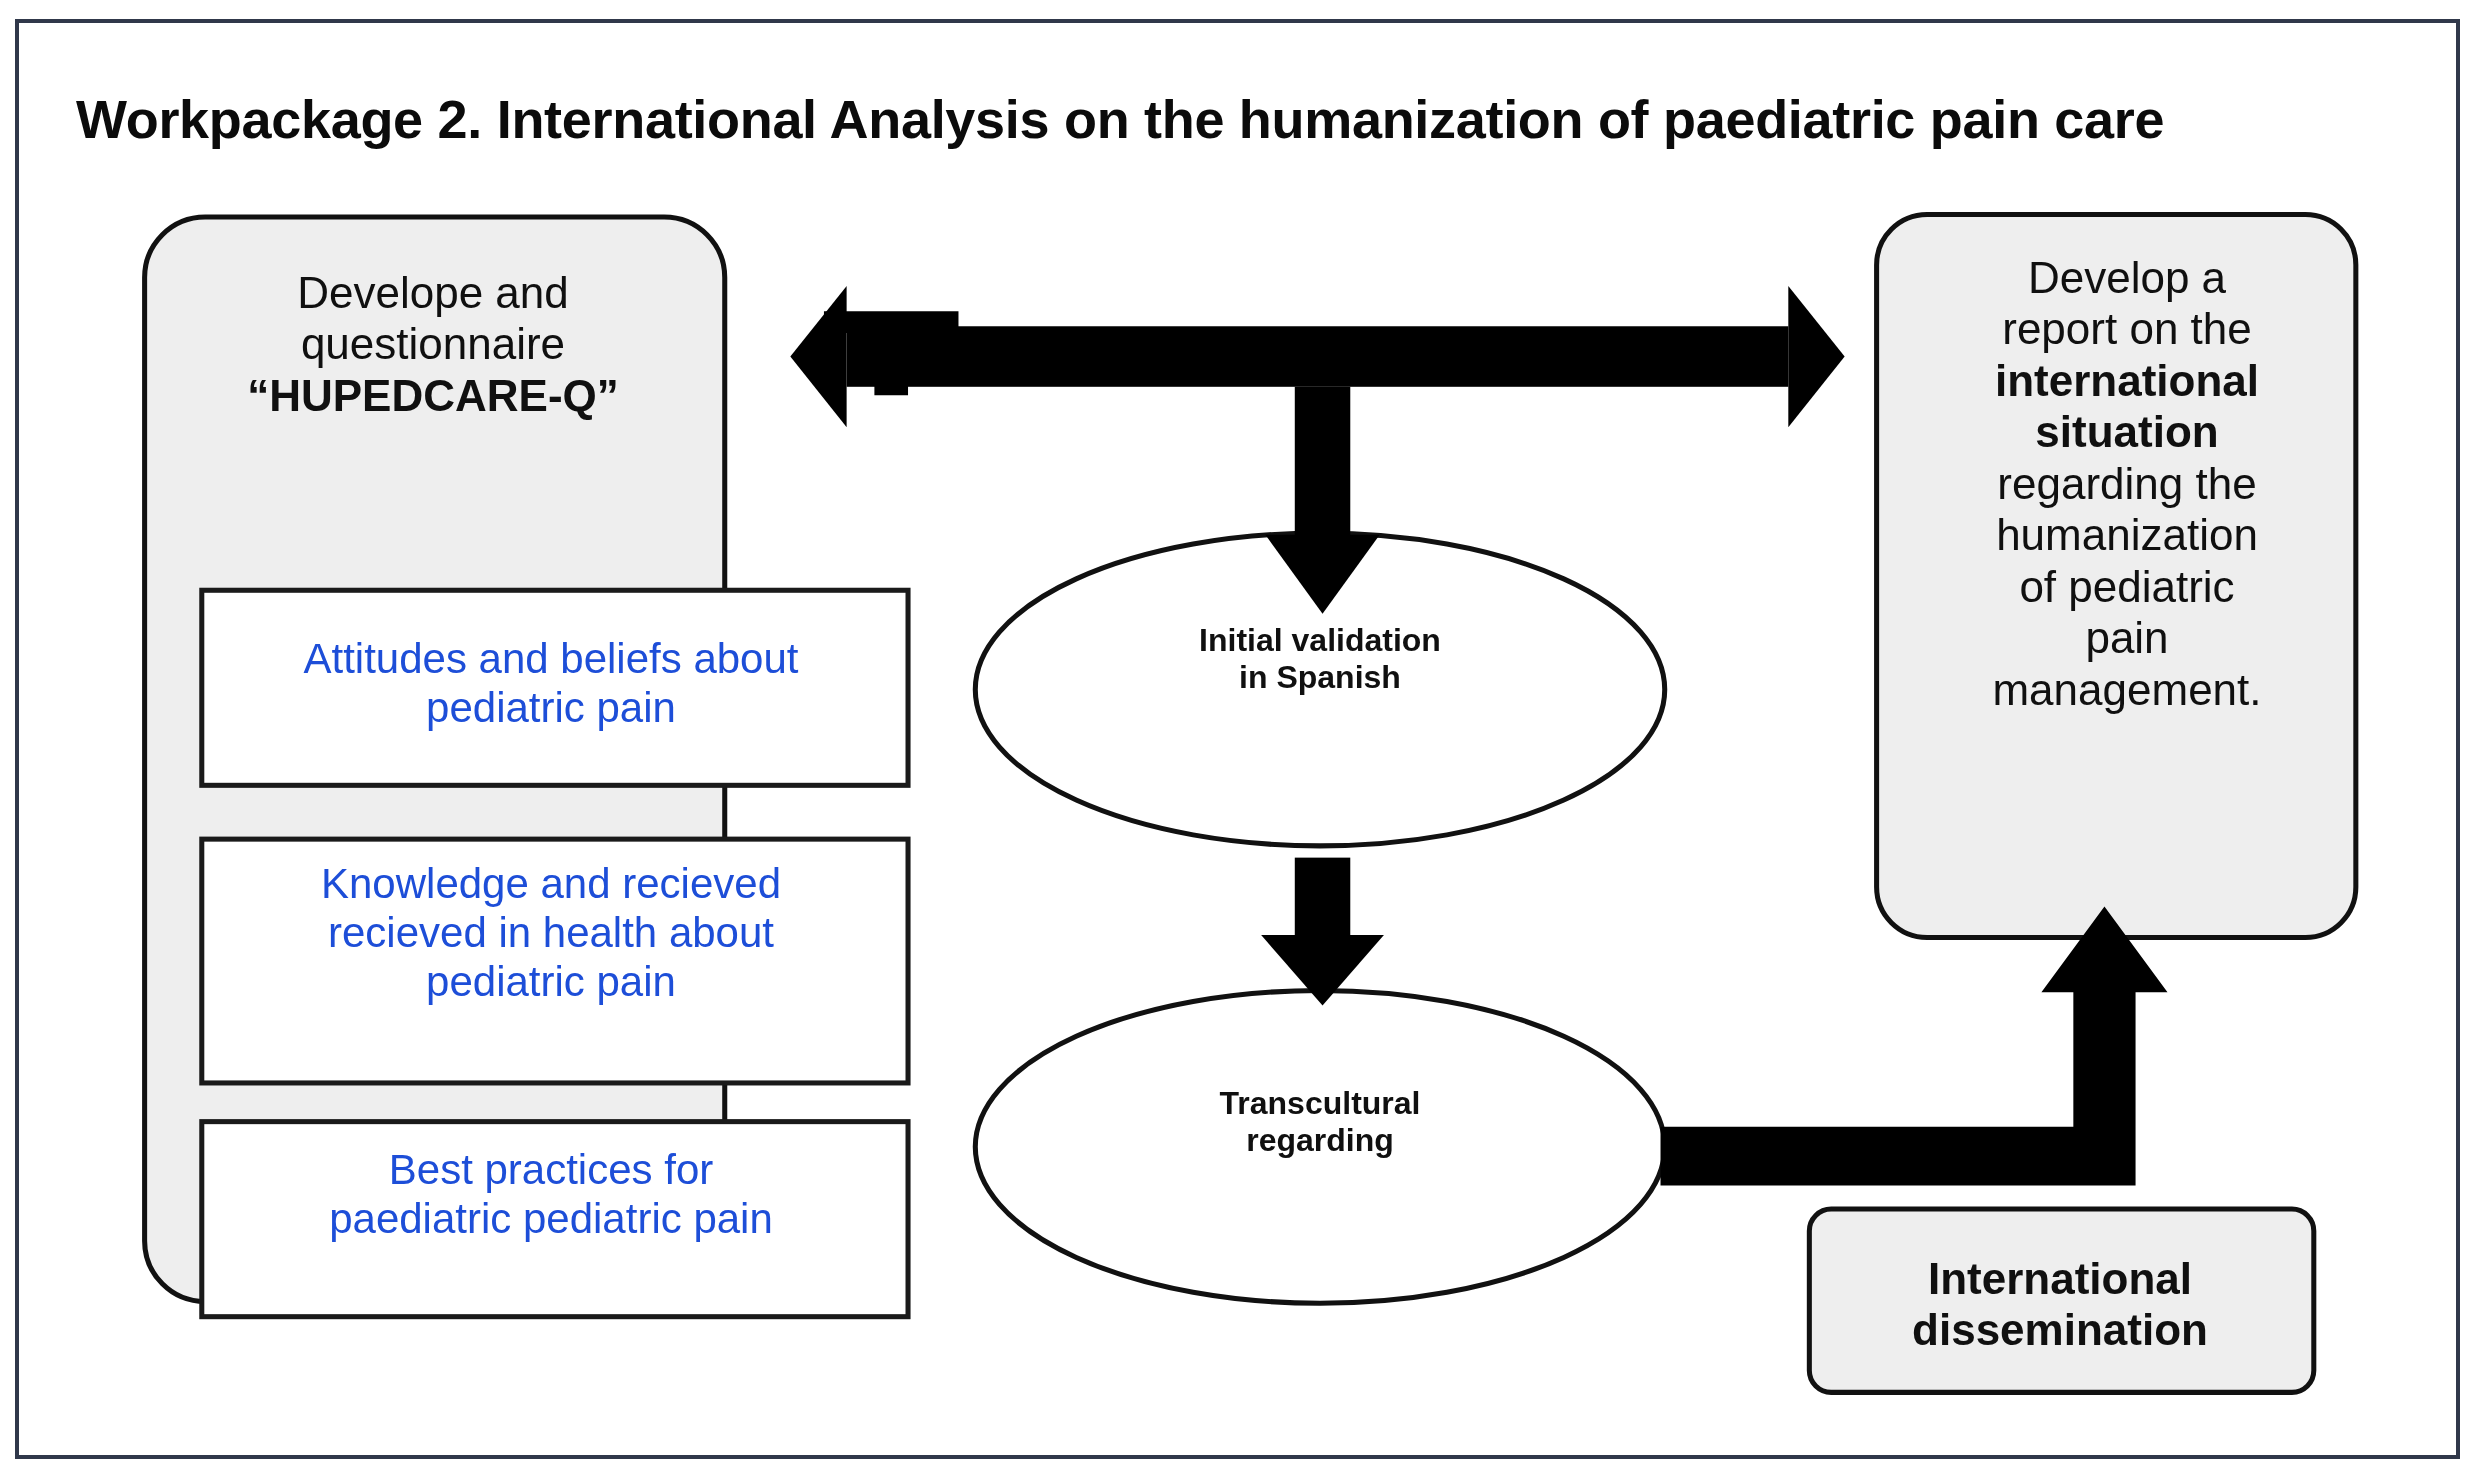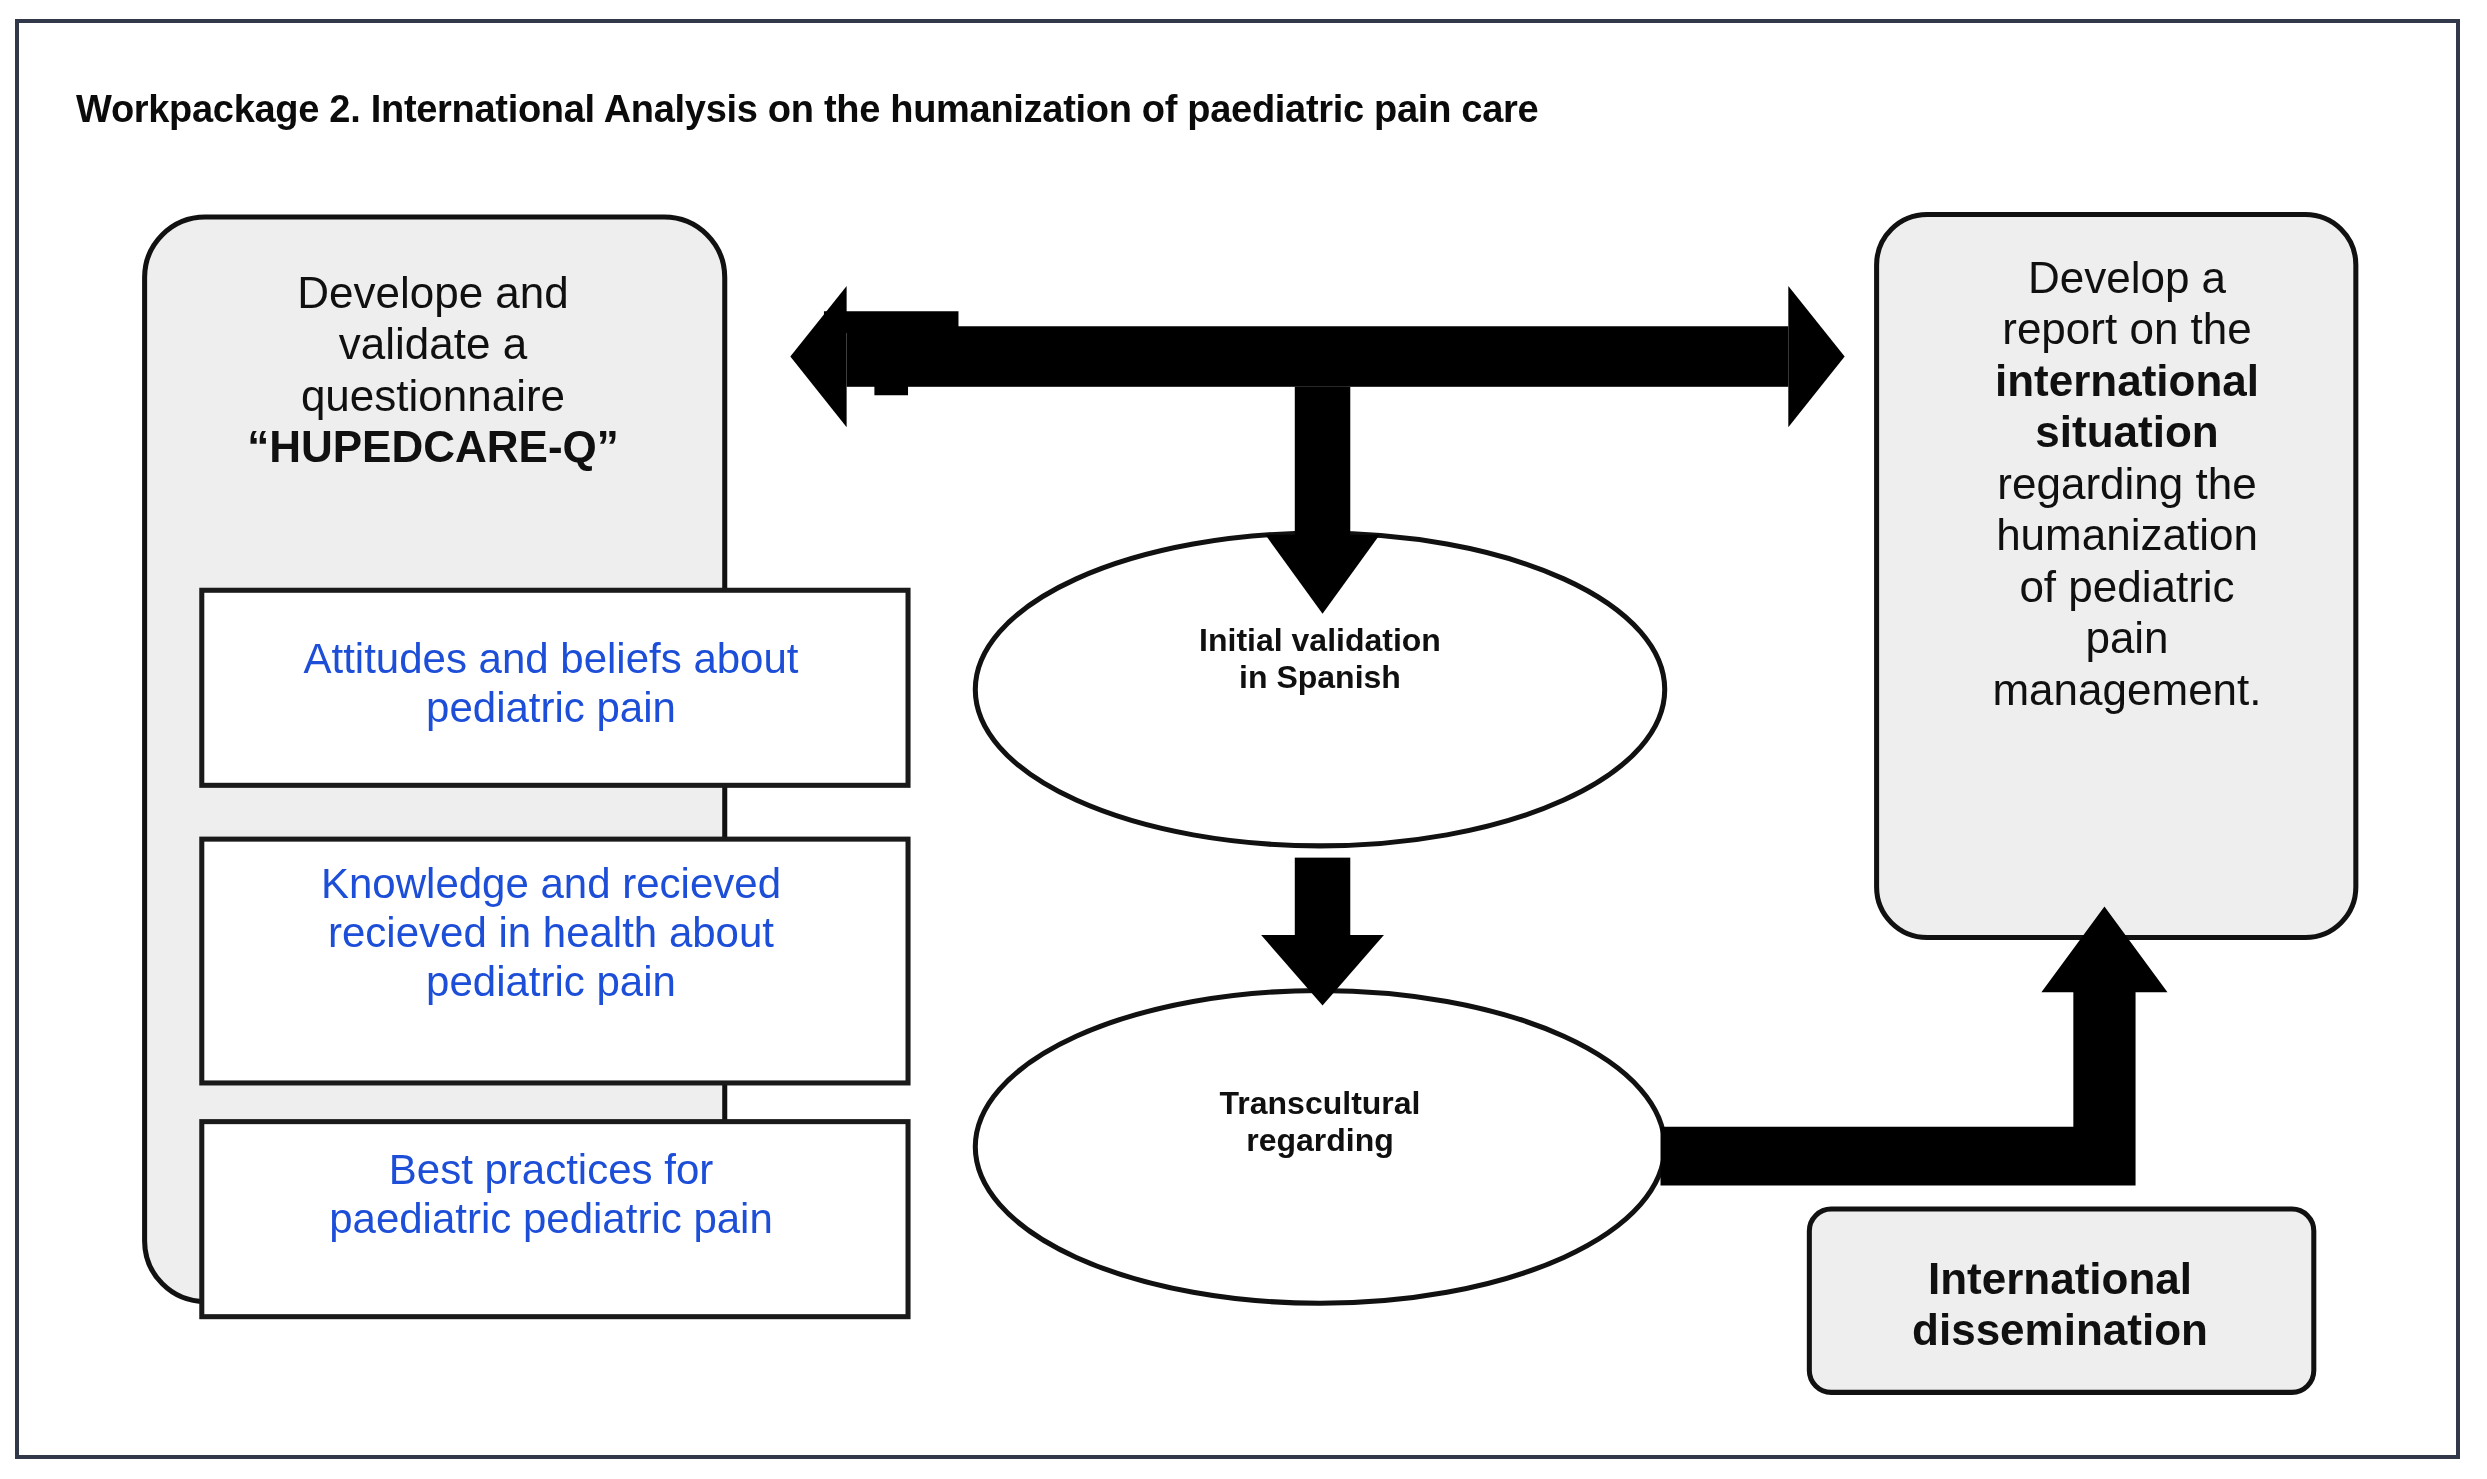--- a/index.html
+++ b/index.html
@@ -28,21 +28,21 @@
     height: 1440px;
     border: 4.2px solid #30384a;
     box-sizing: border-box;
     background: #ffffff;
   }
   #title {
     position: absolute;
     left: 76px;
     top: 88px;
     width: 2186px;
-    font-size: 38px;
+    font-size: 54px;
     font-weight: bold;
     color: #0b0b0b;
     letter-spacing: -0.3px;
     white-space: nowrap;
   }
   #diagram {
     position: absolute;
     left: 0;
     top: 0;
     width: 2487px;
@@ -157,21 +157,20 @@
                L 2578 1180
                L 2540 1180
                L 2540 1410
                L 1975 1410 Z"></path>
     </g>
 
   </svg>
 
   <div class="node-text" id="left-head">
     <div>Develope and</div>
-    <div>validate a</div>
     <div>questionnaire</div>
     <div><b>“HUPEDCARE-Q”</b></div>
   </div>
 
   <div class="node-text sub-text" id="sub0">
     <div>Attitudes and beliefs about</div>
     <div>pediatric pain</div>
   </div>
   <div class="node-text sub-text" id="sub1">
     <div>Knowledge and recieved</div>

